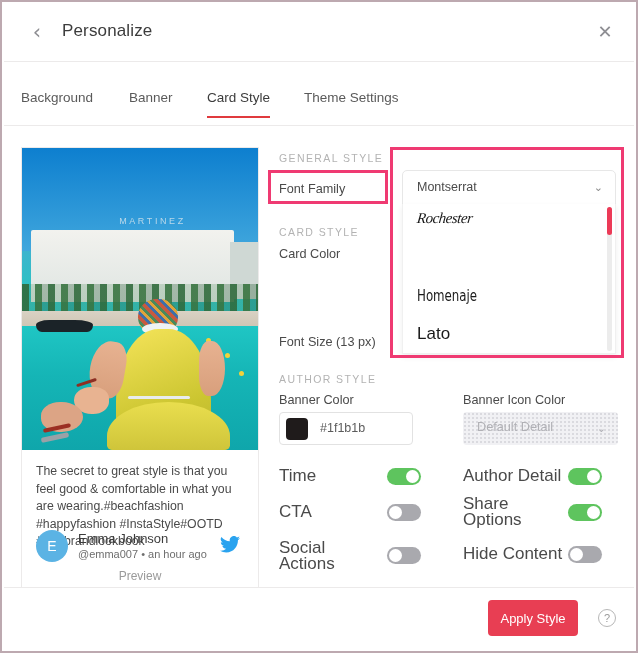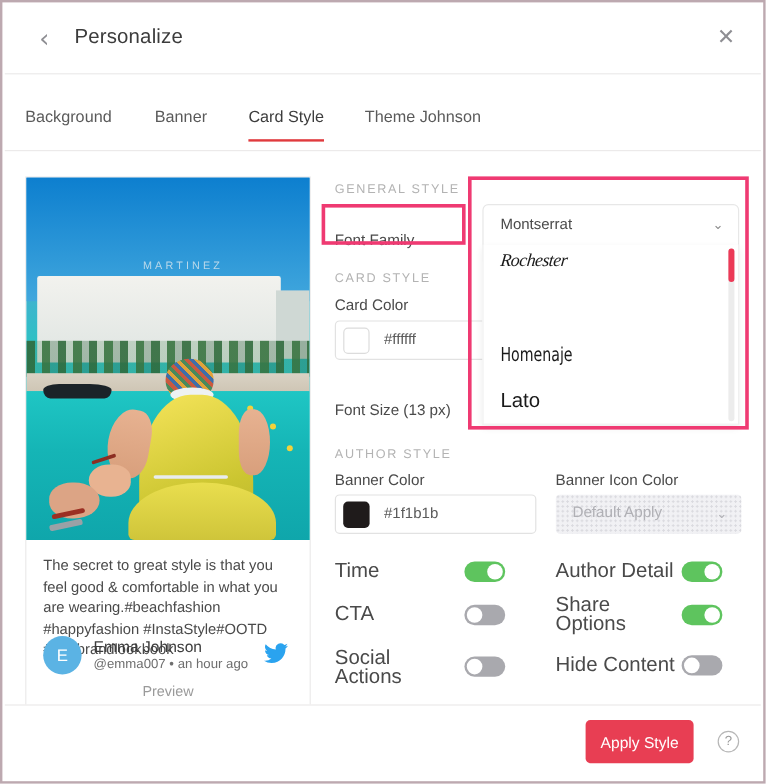--- a/index.html
+++ b/index.html
@@ -154,21 +154,21 @@
 
   
   .section-head {
     position: absolute; font-size: 10.5px; letter-spacing: 1.4px;
     color: #b3b3b3;
   }
   .field-label {
     position: absolute; font-size: 12.7px; color: #4a4a4a;
   }
   #lbl-general { left: 277px; top: 150px; }
-  #lbl-font-family { left: 277px; top: 191px; }
+  #lbl-font-family { left: 277px; top: 180px; }
   #lbl-card-style { left: 277px; top: 224px; }
   #lbl-card-color { left: 277px; top: 245px; }
   #lbl-font-size  { left: 277px; top: 333px; }
   #lbl-author-style { left: 277px; top: 371px; }
   #lbl-author-color { left: 277px; top: 391px; }
   #lbl-social-icon-color { left: 461px; top: 391px; }
 
   .color-input {
     position: absolute; height: 33px;
     border: 1px solid #e2e2e2; border-radius: 4px; background: #fff;
@@ -176,21 +176,21 @@
   .color-swatch {
     position: absolute; left: 6px; top: 5px; width: 22px; height: 22px;
     border-radius: 4px;
   }
   .color-hex {
     position: absolute; left: 40px; top: 8px;
     font-size: 12.5px; color: #5b5b5b;
   }
   #inp-card-color { left: 277px; top: 265px; width: 162px; }
   #inp-card-color .color-swatch { border: 1px solid #dcdcdc; background: #ffffff; }
-  #inp-author-color { left: 277px; top: 410px; width: 168px; }
+  #inp-author-color { left: 277px; top: 410px; width: 134px; }
   #inp-author-color .color-swatch { background: #1f1b1b; border: none; }
 
   #social-icon-select {
     position: absolute; left: 461px; top: 410px; width: 155px; height: 33px;
     border-radius: 4px;
     background-color: #f1f1f4;
     background-image: radial-gradient(#dadadf 0.8px, transparent 0.9px);
     background-size: 4px 4px;
   }
   #social-icon-select .sel-text {
@@ -309,21 +309,21 @@
   <div id="header">
     <div id="back-chevron">‹</div>
     <div id="page-title">Personalize</div>
     <div id="close-x">✕</div>
   </div>
 
   <div id="tabs">
     <div class="tab">Background</div>
     <div class="tab">Banner</div>
     <div class="tab active">Card Style</div>
-    <div class="tab">Theme Johnson</div>
+    <div class="tab">Theme Settings</div>
   </div>
 
   <div id="preview-card">
     <div id="card-photo">
       <div class="ph-sky"></div>
       <div class="ph-word">MARTINEZ</div>
       <div class="ph-bldg"></div>
       <div class="ph-bldg-r"></div>
       <div class="ph-trees"></div>
       <div class="ph-shore"></div>
@@ -360,36 +360,32 @@
     </div>
 
     <div id="preview-label">Preview</div>
   </div>
 
   <div class="section-head" id="lbl-general">GENERAL STYLE</div>
   <div class="field-label" id="lbl-font-family">Font Family</div>
 
   <div class="section-head" id="lbl-card-style">CARD STYLE</div>
   <div class="field-label" id="lbl-card-color">Card Color</div>
-  <div class="color-input" id="inp-card-color">
-    <div class="color-swatch"></div>
-    <div class="color-hex">#ffffff</div>
-  </div>
   <div class="field-label" id="lbl-font-size">Font Size (13 px)</div>
 
   <div class="section-head" id="lbl-author-style">AUTHOR STYLE</div>
   <div class="field-label" id="lbl-author-color">Banner Color</div>
   <div class="color-input" id="inp-author-color">
     <div class="color-swatch"></div>
     <div class="color-hex">#1f1b1b</div>
   </div>
 
   <div class="field-label" id="lbl-social-icon-color">Banner Icon Color</div>
   <div id="social-icon-select">
-    <div class="sel-text">Default Apply</div>
+    <div class="sel-text">Default Detail</div>
     <div class="chev">⌄</div>
   </div>
 
   <div class="tgl-label" id="lbl-time">Time</div>
   <div class="toggle on" id="tgl-time">
       <div class="knob"></div>
     </div>
 
   <div class="tgl-label" id="lbl-author-detail">Author Detail</div>
   <div class="toggle on" id="tgl-author-detail">

